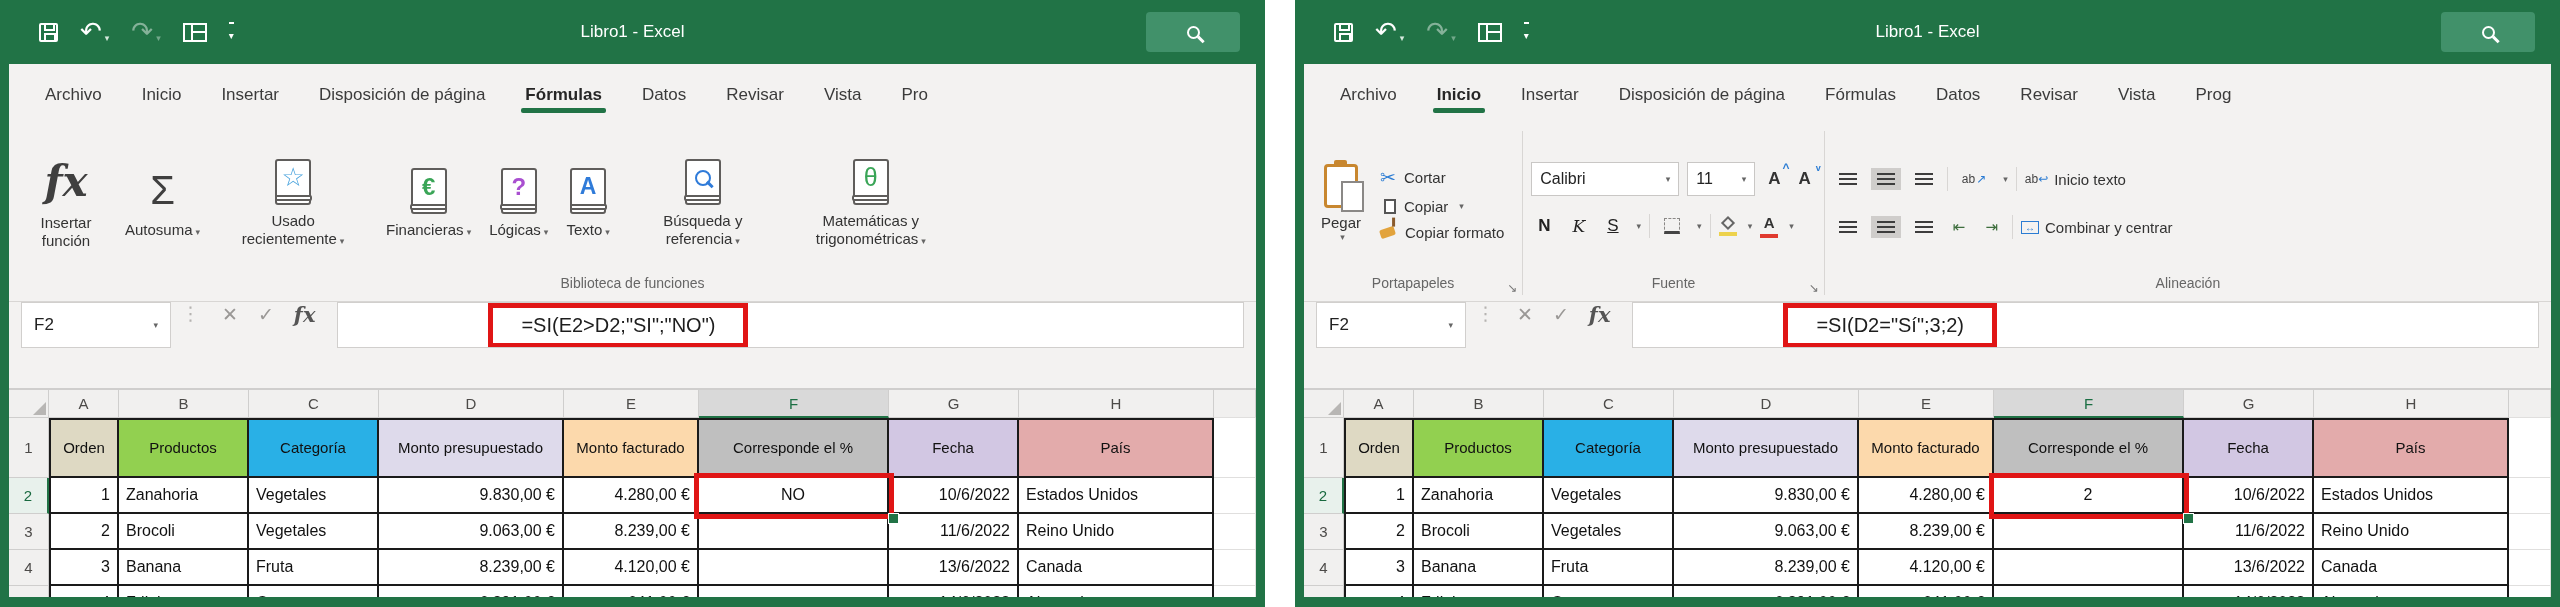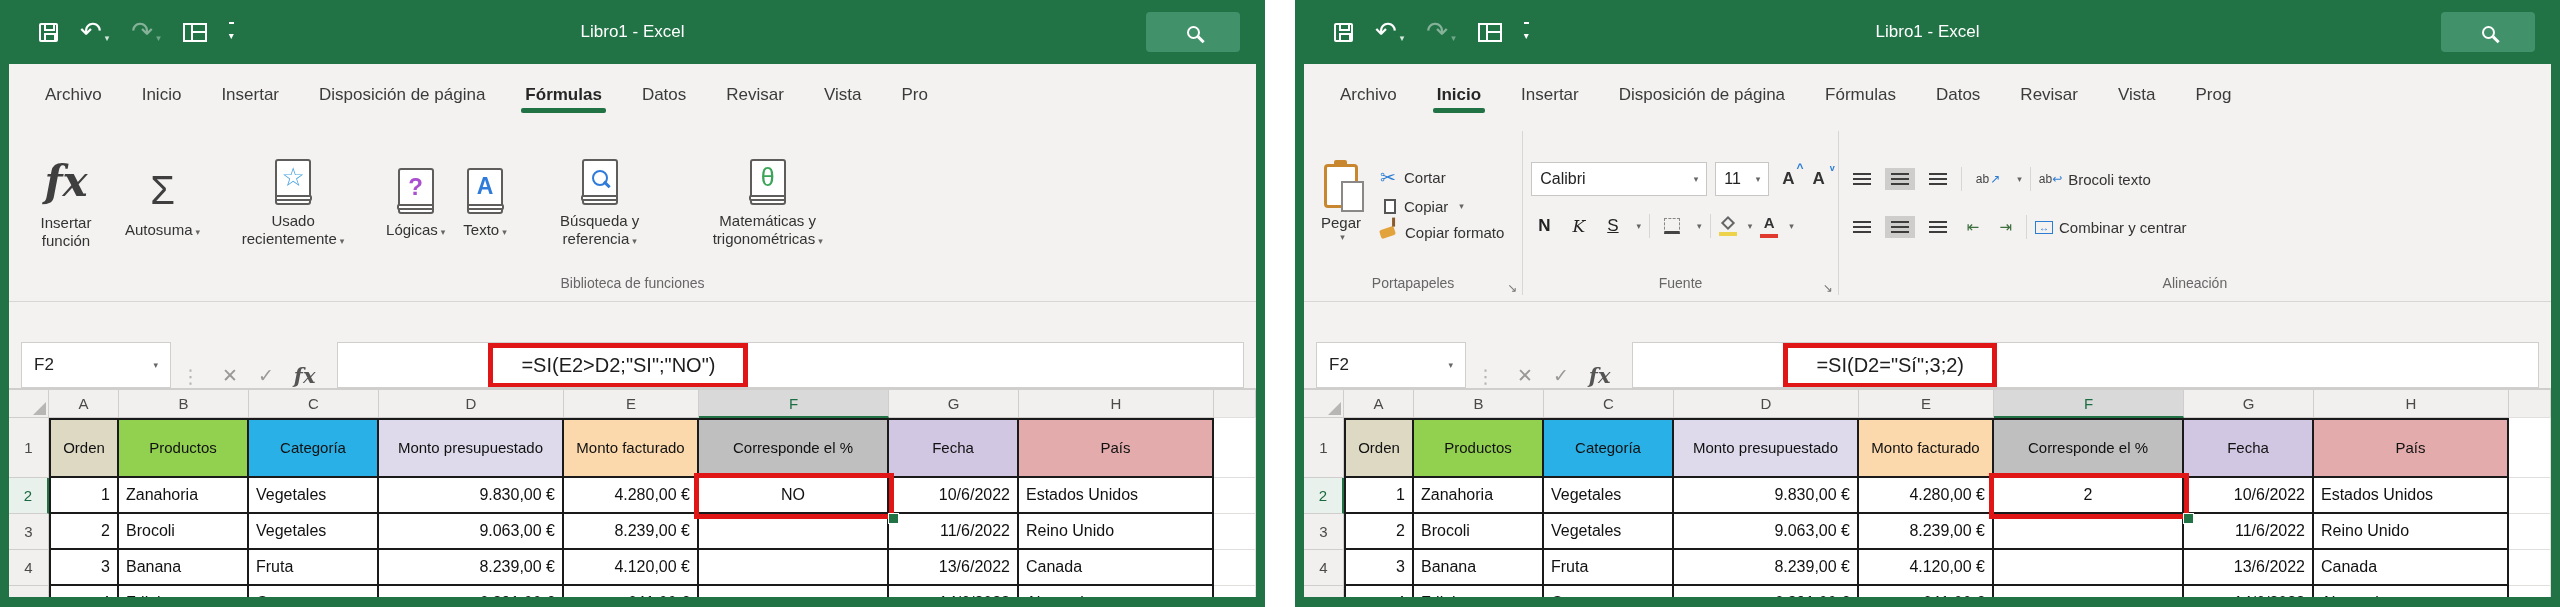--- a/index.html
+++ b/index.html
@@ -85,22 +85,22 @@
   .i-copy { width:12px; height:15px; border:2px solid #555; background:#fff; position:relative; margin-left:4px; }
   .i-copy::after { content:""; position:absolute; left:2px; top:-6px; width:12px; height:15px; border:2px solid #555; background:#fff; z-index:-1; }
   .i-painter { width:15px; height:9px; background:#e2a33c; border-radius:2px; position:relative; transform:rotate(-18deg); margin-right:2px; }
   .i-painter::after { content:""; position:absolute; right:-3px; top:-8px; width:3px; height:9px; background:#8a5a2b; transform:rotate(18deg); }
 
   .fontgrp { display:flex; flex-direction:column; gap:12px; justify-content:center; }
   .frow { display:flex; align-items:center; gap:8px; }
   .combo { background:#fff; border:1px solid #c9c7c5; height:34px; display:flex; align-items:center;
            padding:0 8px; font-size:16px; color:#222; cursor:pointer; }
   .combo .chev { margin-left:auto; padding-left:8px; }
-  .fontname { width:176px; }
-  .fontsize { width:54px; }
+  .fontname { width:148px; }
+  .fontsize { width:68px; }
   .ab-btn { font-size:17px; font-weight:600; color:#333; position:relative; padding:2px 5px; cursor:pointer; }
   .i-grow::before { content:"A"; } .i-shrink::before { content:"A"; }
   .i-grow::after { content:"^"; position:absolute; top:-6px; right:-4px; font-size:12px; color:#2b7cd3; }
   .i-shrink::after { content:"v"; position:absolute; top:-4px; right:-5px; font-size:9px; color:#2b7cd3; }
   .nks { font-size:17px; color:#222; padding:2px 7px; cursor:pointer; }
   .b-bold { font-weight:bold; }
   .b-italic { font-style:italic; font-family:"DejaVu Serif",serif; }
   .b-under { text-decoration:underline; }
   .i-border { width:16px; height:16px; border:1.5px dashed #8a8886; border-bottom:3px solid #444; }
   .clrbtn { display:flex; flex-direction:column; align-items:center; gap:2px; cursor:pointer; }
@@ -116,21 +116,21 @@
   .i-orient::after { content:"↗"; color:#2b7cd3; margin-left:1px; }
   .i-wrapico { font-size:12px; color:#444; }
   .i-wrapico::after { content:"↩"; color:#2b7cd3; }
   .i-out::before { content:"⇤"; font-size:15px; color:#3d6e3d; }
   .i-in::before { content:"⇥"; font-size:15px; color:#3d6e3d; }
   .i-merge { width:18px; height:13px; border:1.5px solid #2b7cd3; display:flex; align-items:center; justify-content:center; }
   .i-merge::before { content:"↔"; font-size:10px; color:#2b7cd3; }
   .txtbtn { display:flex; align-items:center; gap:6px; font-size:15px; color:#333; cursor:pointer; white-space:nowrap; }
 
   
-  .fbar { height:88px; flex:0 0 88px; display:flex; align-items:flex-end; padding:0 12px; gap:10px;
+  .fbar { height:88px; flex:0 0 88px; display:flex; align-items:flex-start; padding:0 12px; gap:10px;
           background:#f3f2f1; border-bottom:2px solid #cfcecd; }
   .namebox { width:150px; height:46px; background:#fff; border:1px solid #d1cfcd; display:flex;
              align-items:center; padding:0 12px; font-size:17px; color:#222; cursor:text; }
   .namebox .chev { margin-left:auto; }
   .dots3 { color:#b5b3b1; font-size:19px; }
   .fbtns { display:flex; align-items:center; gap:20px; padding:0 12px; }
   .fbx { color:#9a9896; font-size:19px; cursor:pointer; }
   .fbfx { font:italic 600 21px "DejaVu Serif",serif; color:#555; cursor:pointer; }
   .ffield { flex:1; height:46px; background:#fff; border:1px solid #d1cfcd; display:flex; align-items:center; overflow:hidden; }
   .fhl { margin-left:150px; border:5px solid var(--annotation_red,#e01515); background:#fff;
@@ -234,20 +234,26 @@
               <span class="book" data-icon="sigma"></span>
               <span class="lblwrap"><span>Autosuma</span><span class="chev">▾</span></span>
             </div>
               <div class="bigbtn">
               <span class="book" data-icon="star">
                   <span class="band"></span>
                 </span>
               <span class="lblwrap"><span>Usado recientemente</span><span class="chev">▾</span></span>
             </div>
               <div class="bigbtn">
+              <span class="book" data-icon="coins">
+                  <span class="band"></span>
+                </span>
+              <span class="lblwrap"><span>Financieras</span><span class="chev">▾</span></span>
+            </div>
+              <div class="bigbtn">
               <span class="book" data-icon="question">
                   <span class="band"></span>
                 </span>
               <span class="lblwrap"><span>Lógicas</span><span class="chev">▾</span></span>
             </div>
               <div class="bigbtn">
               <span class="book" data-icon="letter-a">
                   <span class="band"></span>
                 </span>
               <span class="lblwrap"><span>Texto</span><span class="chev">▾</span></span>
@@ -497,21 +503,21 @@
                   <span class="lns"></span>
                 </span>
               <div class="vsep" style="height:24px"></div>
               <span class="albtn">
                   <span class="i-orient">ab</span>
                 </span>
               <span class="chev">▾</span>
               <div class="vsep" style="height:24px"></div>
               <span class="txtbtn">
                   <span class="i-wrapico">ab</span>
-                  <span>Brocoli texto</span>
+                  <span>Inicio texto</span>
                 </span>
             </div>
             <div class="frow">
               <span class="albtn">
                   <span class="lns"></span>
                 </span>
               <span class="albtn on">
                   <span class="lns"></span>
                 </span>
               <span class="albtn">

